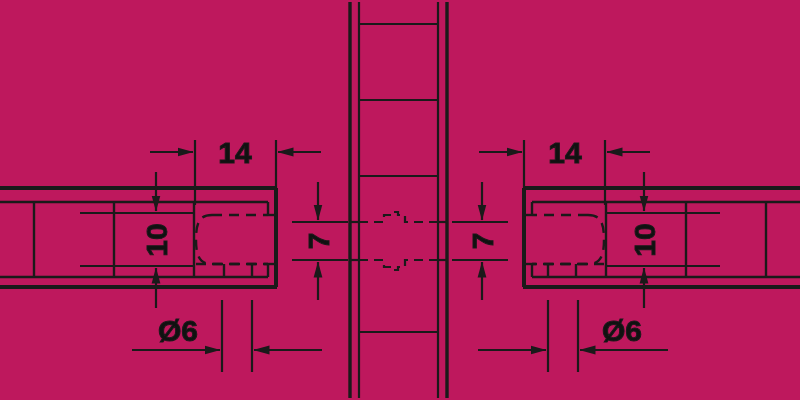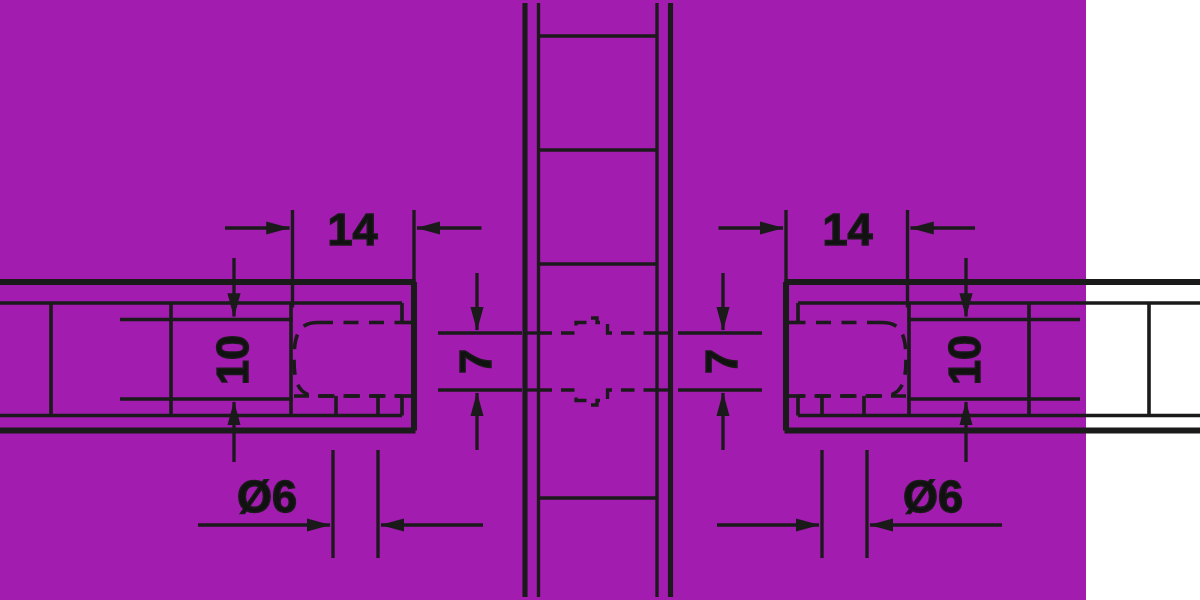--- a/index.html
+++ b/index.html
@@ -1,18 +1,18 @@
 <!DOCTYPE html>
 <html><head>
 <meta charset="utf-8">
 <style>
   html,body{margin:0;padding:0;background:#ffffff;}
   body{width:800px;height:400px;overflow:hidden;
        font-family:"Liberation Sans",sans-serif;}
-  #sheet{position:relative;width:724px;height:400px;background:#a21caf;}
+  #sheet{position:relative;width:800px;height:400px;background:#be185d;}
   svg{display:block;}
   .dimtext{font-family:"Liberation Sans",sans-serif;font-weight:bold;
            font-size:30px;fill:#111111;}
 </style>
 </head>
 <body>
 
 <div id="sheet">
 
 <svg width="800" height="400" viewBox="0 0 800 400" shape-rendering="geometricPrecision">

